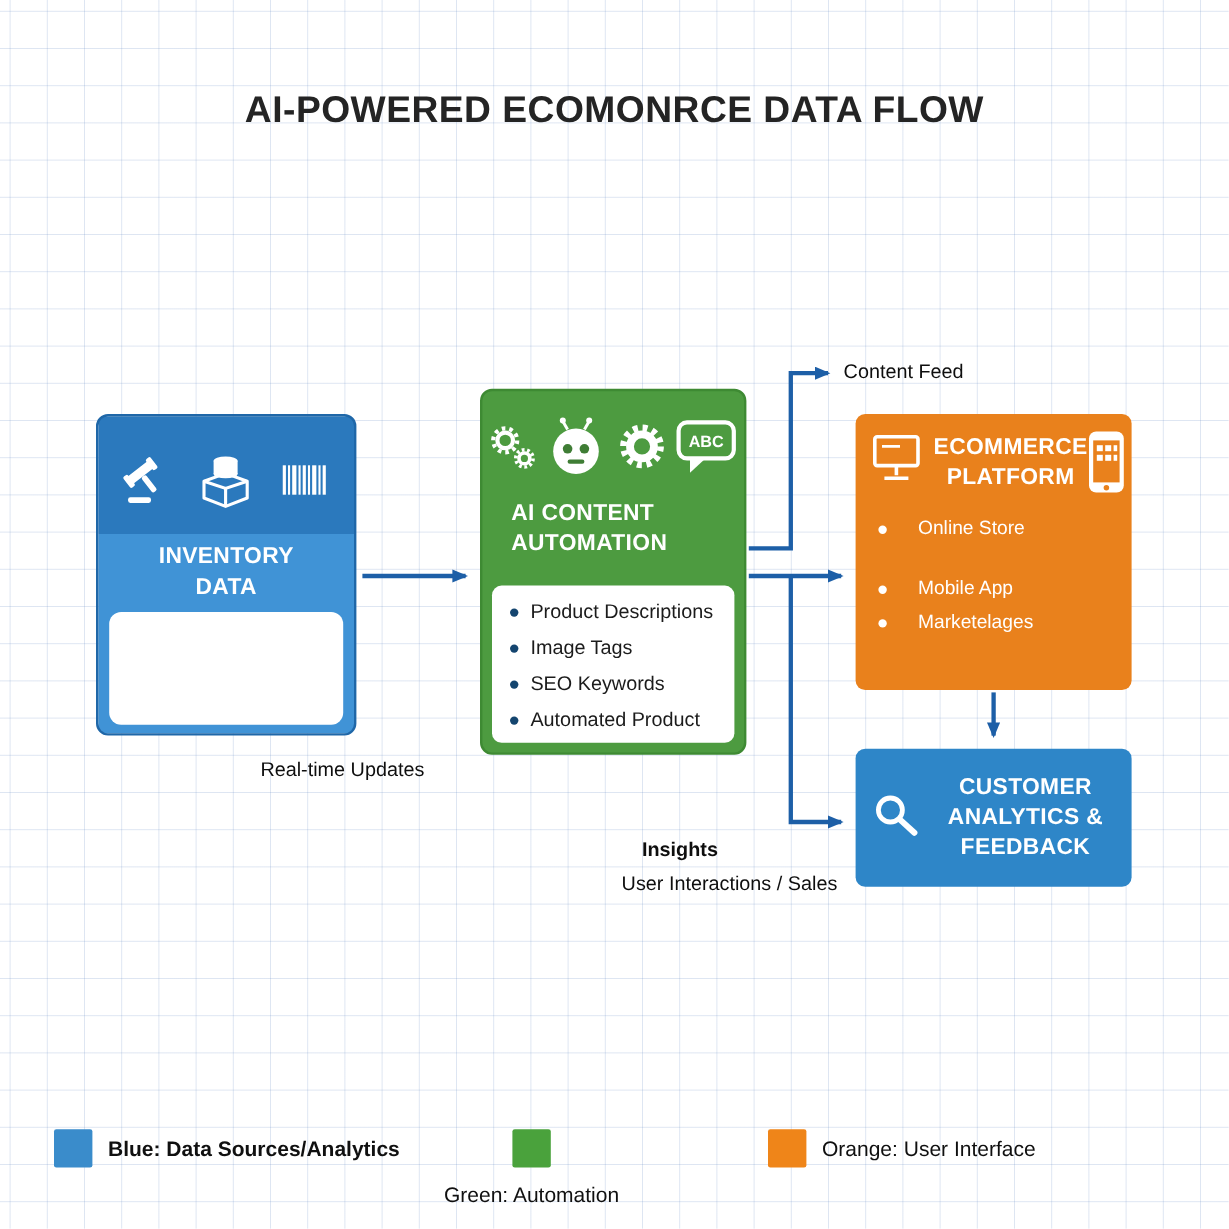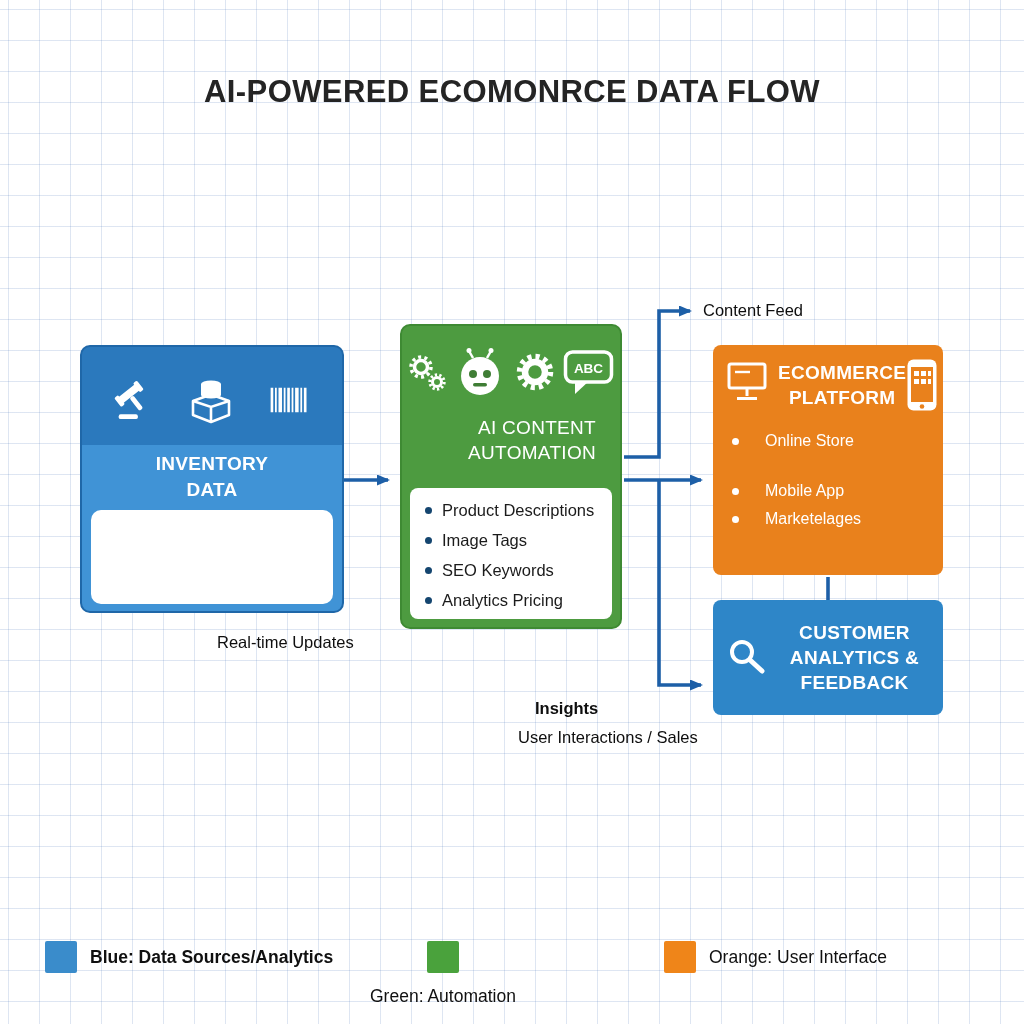--- a/index.html
+++ b/index.html
@@ -19,52 +19,52 @@
   .diagram-title {
     position:absolute; top:74px; left:0; width:100%;
     text-align:center; font-size:31px; font-weight:700;
     letter-spacing:0.4px; color:#242424;
   }
 
   .node { position:absolute; border-radius:10px; }
 
   
   #inventory {
-    left:80px; top:345px; width:264px; height:268px;
+    left:80px; top:345px; width:217px; height:268px;
     background:linear-gradient(180deg,#2b79bd 0%, #2b79bd 37%, #4093d6 37%, #4093d6 100%);
     border:2px solid #1f67a8;
   }
   .inv-icons { display:flex; align-items:center; justify-content:space-evenly; height:98px; padding-top:12px; }
   .inv-title { width:150px; margin:6px auto 0; text-align:center; color:#fff; font-weight:700; font-size:19px; line-height:1.35; letter-spacing:0.3px; }
   .inv-panel { position:absolute; left:9px; right:9px; top:163px; bottom:7px; background:#fff; border-radius:10px; }
 
   
   #ai-box {
     left:400px; top:324px; width:222px; height:305px;
     background:#4d9b40; border:2px solid #3e8a33;
   }
   .ai-icons { display:flex; align-items:center; justify-content:center; gap:6px; height:80px; padding-top:16px; }
-  .ai-title { width:170px; margin:10px auto 0; text-align:right; color:#fff; font-weight:400; font-size:19px; line-height:1.3; letter-spacing:0.3px; }
+  .ai-title { width:170px; margin:10px auto 0; text-align:left; color:#fff; font-weight:700; font-size:19px; line-height:1.3; letter-spacing:0.3px; }
   .ai-panel { position:absolute; left:8px; right:8px; top:162px; bottom:8px; background:#fff; border-radius:8px; padding:13px 8px 0 15px; }
   .li { display:flex; align-items:center; gap:10px; font-size:16.5px; color:#1b1b1b; margin-bottom:11px; }
   .dot-dark { width:7px; height:7px; border-radius:50%; background:#14456f; flex:none; }
 
   
   #ecom { left:713px; top:345px; width:230px; height:230px; background:#e9811c; border-radius:8px; color:#fff; }
   .ecom-header { display:flex; gap:10px; padding:16px 44px 0 13px; align-items:flex-start; }
   .ecom-title { font-size:19px; font-weight:700; line-height:1.3; letter-spacing:0.3px;text-align:center; }
   .ecom-phone { position:absolute; top:13px; right:5px; }
   .ecom-list { margin-top:22px; padding-left:19px; }
   .ecom-li { display:flex; align-items:center; gap:26px; font-size:16px; margin-bottom:10px; }
   .ecom-li:nth-child(1) { margin-bottom:32px; }
   .dot-white { width:7px; height:7px; border-radius:50%; background:#fff; flex:none; }
 
   
   #analytics {
-    left:713px; top:600px; width:230px; height:115px; background:#2e86c8;
+    left:713px; top:624px; width:230px; height:115px; background:#2e86c8;
     border-radius:8px; display:flex; align-items:center; gap:6px; padding:0 6px 0 13px; color:#fff;
   }
   .an-title { flex:1; text-align:center; font-size:19px; font-weight:700; line-height:1.32; letter-spacing:0.3px; }
 
   
   .edge-label { position:absolute; font-size:16.5px; color:#0e0e0e; white-space:nowrap; }
 
   
   .legend-item { position:absolute; top:941px; display:flex; align-items:center; gap:13px; }
   .legend-swatch { width:32px; height:32px; border-radius:2px; }
@@ -183,21 +183,21 @@
       <div class="li">
         <span class="dot-dark"></span>
         <span>Image Tags</span>
       </div>
       <div class="li">
         <span class="dot-dark"></span>
         <span>SEO Keywords</span>
       </div>
       <div class="li">
         <span class="dot-dark"></span>
-        <span>Analytics Pricing</span>
+        <span>Automated Product</span>
       </div>
     </div>
   </div>
 
   <div class="node" id="ecom" style="background: rgb(233, 129, 28);">
     <div class="ecom-header">
       <span>
         <svg width="42" height="42" viewBox="0 0 42 42" fill="none" stroke="#fff" stroke-width="3">
           <rect x="3" y="3" width="36" height="24" rx="2"></rect>
           <line x1="9" y1="11" x2="24" y2="11" stroke-width="2.4"></line>
@@ -254,18 +254,18 @@
   <div class="edge-label" style="left:518px; top:728px;">User Interactions / Sales</div>
 
   <div class="legend-item" style="left:45px;font-weight:bold;">
     <span class="legend-swatch" style="background: rgb(58, 140, 203);"></span>
     <span class="legend-label">Blue: Data Sources/Analytics</span>
   </div>
   <div class="legend-item" style="left:370px;flex-direction:column;">
     <span class="legend-swatch" style="background: rgb(74, 162, 60);"></span>
     <span class="legend-label">Green: Automation</span>
   </div>
-  <div class="legend-item" style="left:664px;">
+  <div class="legend-item" style="left:640px;">
     <span class="legend-swatch" style="background: rgb(239, 133, 25);"></span>
     <span class="legend-label">Orange: User Interface</span>
   </div>
 
 </div>
 
 </body></html>

